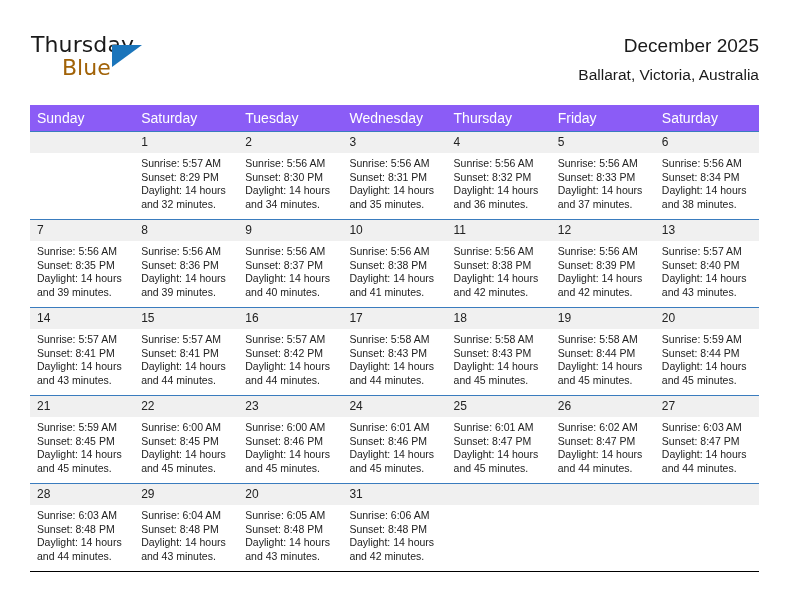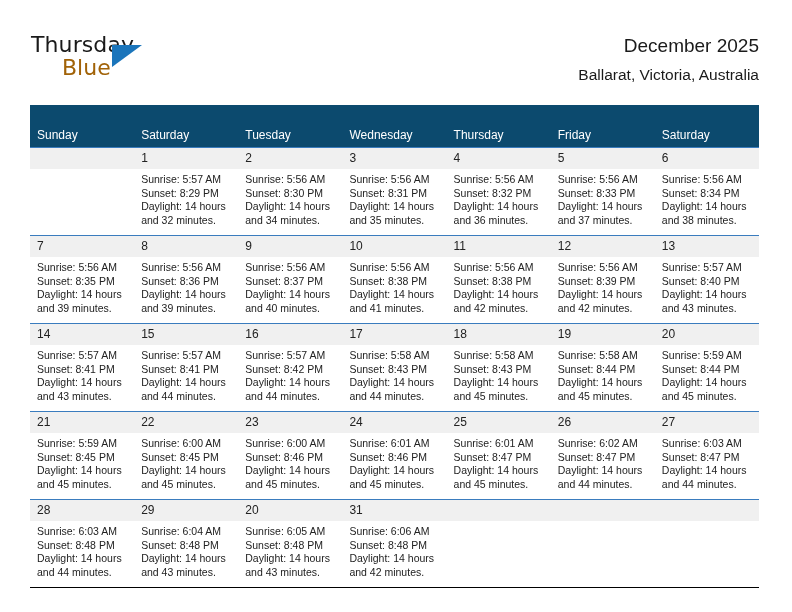--- a/index.html
+++ b/index.html
@@ -86,26 +86,26 @@
   
   .calendar {
     position: absolute;
     left: 30px;
     top: 105px;
     width: 729px;
     border-collapse: collapse;
     table-layout: fixed;
   }
   .calendar th {
-    background: #0c4a6e;
+    background: #8b5cf6;
     color: #ffffff;
-    font-size: 12px;
+    font-size: 14px;
     font-weight: normal;
     text-align: left;
-    padding: 23px 0 5px 7px;
+    padding: 5px 0 5px 7px;
     height: 11px;
     border: none;
   }
   .calendar td {
     vertical-align: top;
     padding: 0;
     border-top: 1px solid #3a7cbe;
     background: #ffffff;
     height: 88px;
     box-sizing: border-box;

